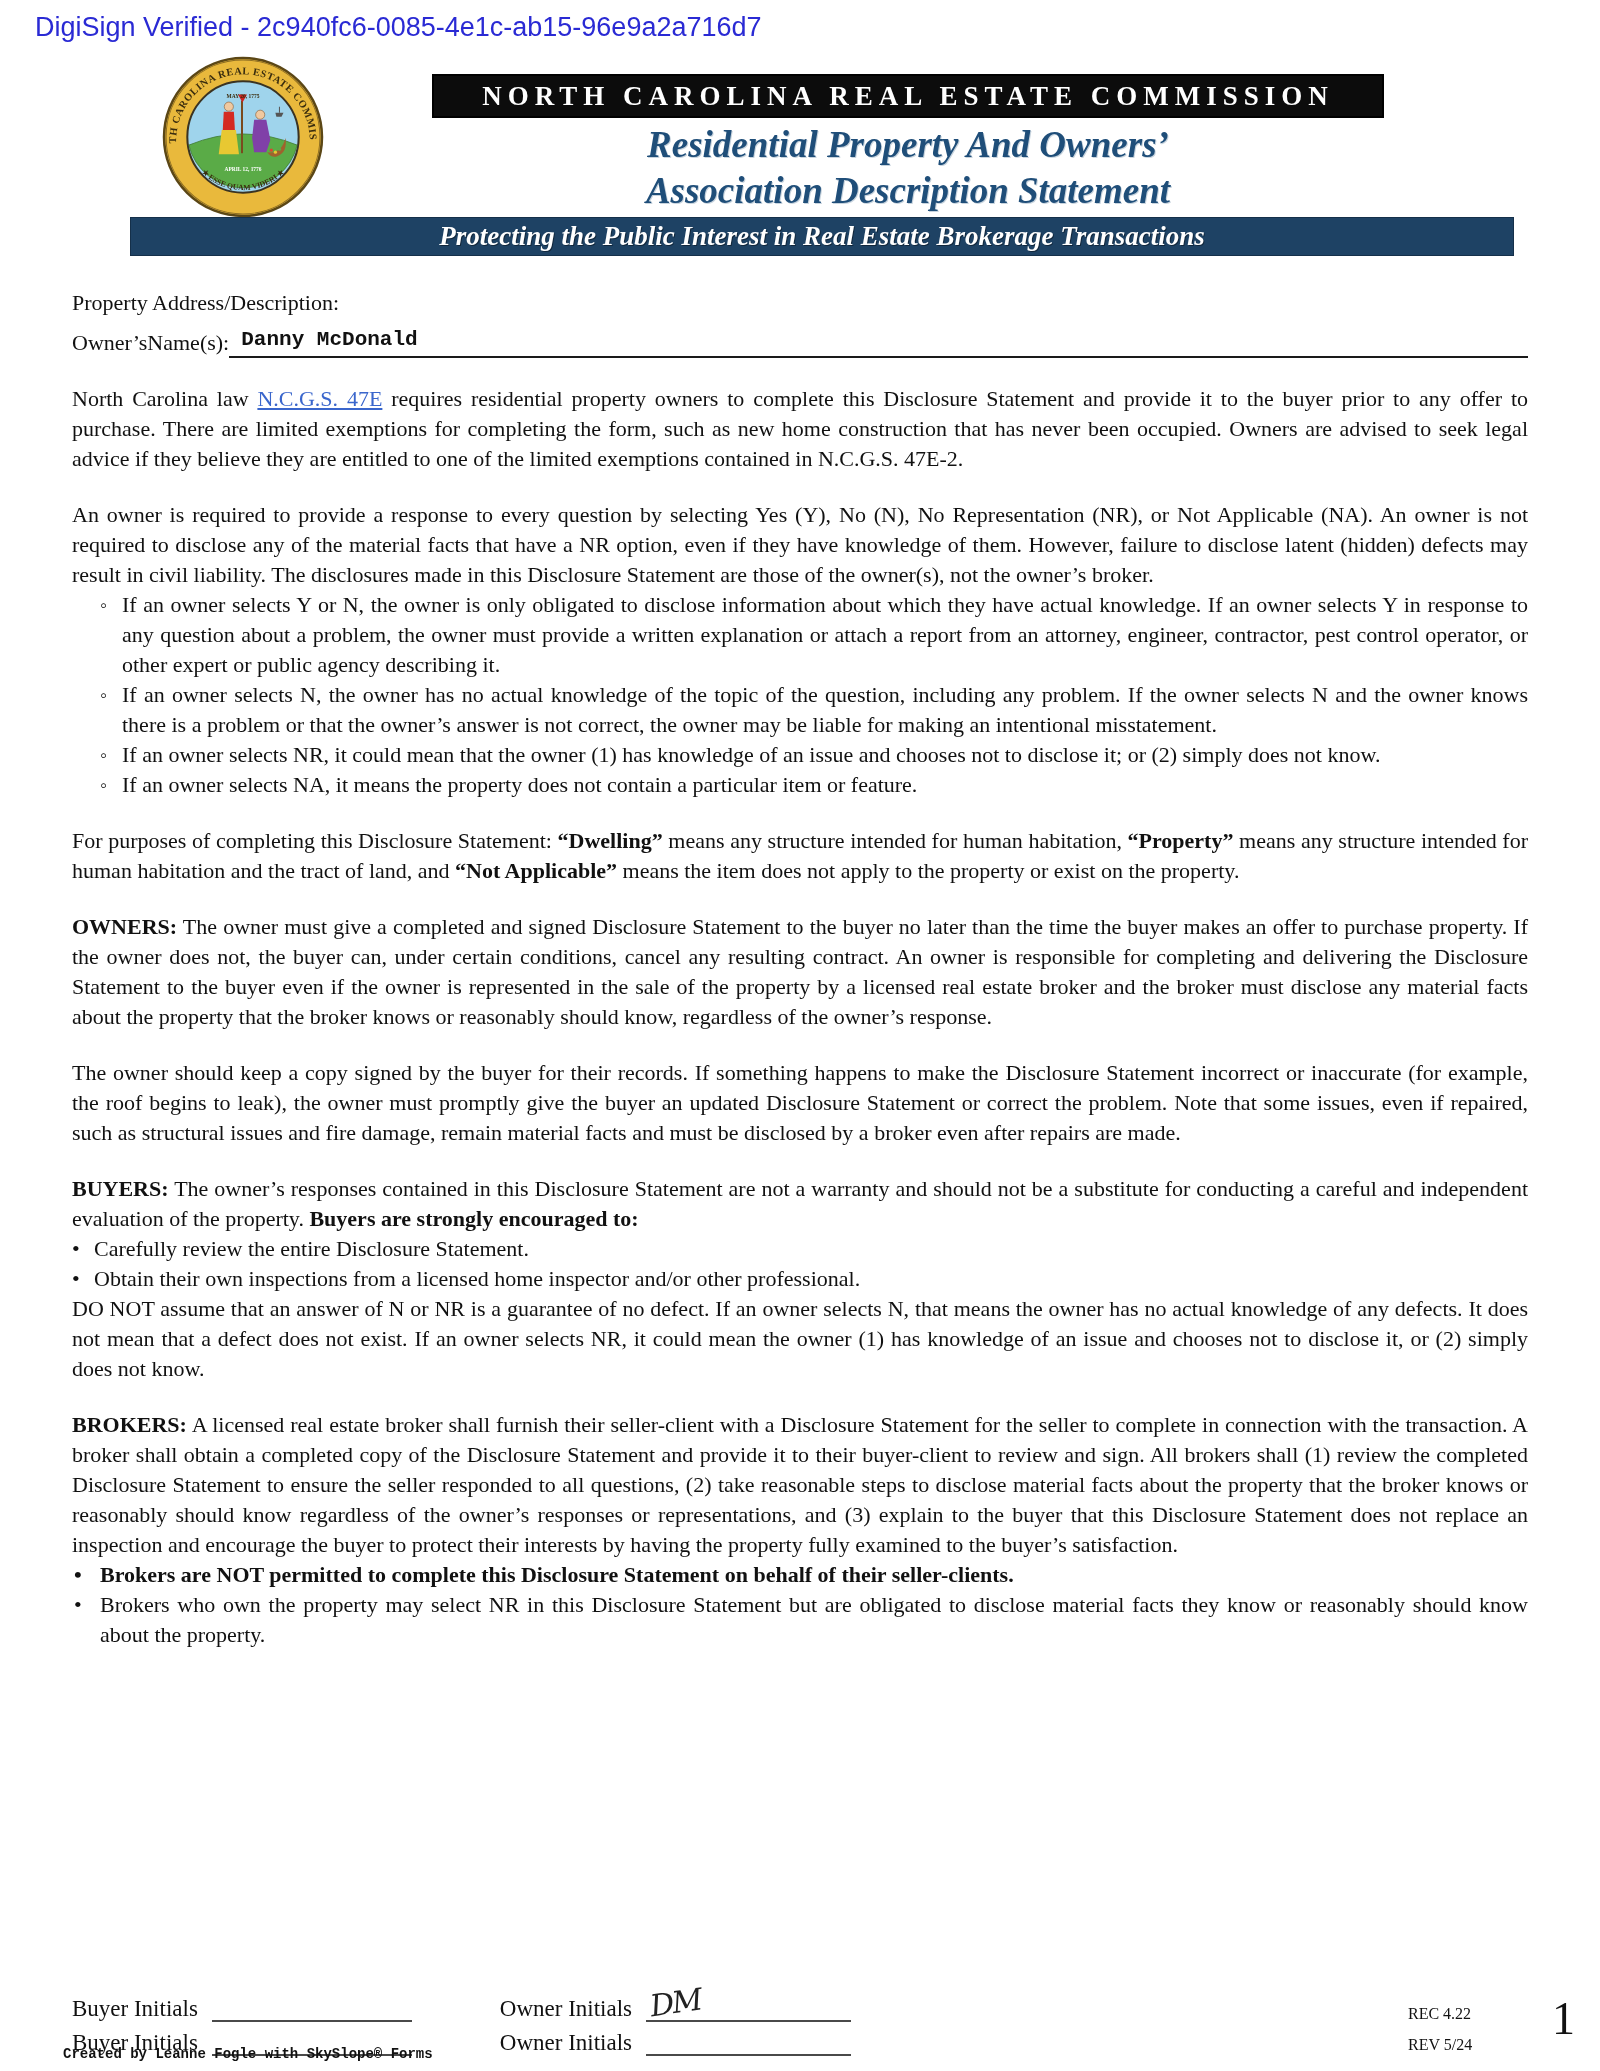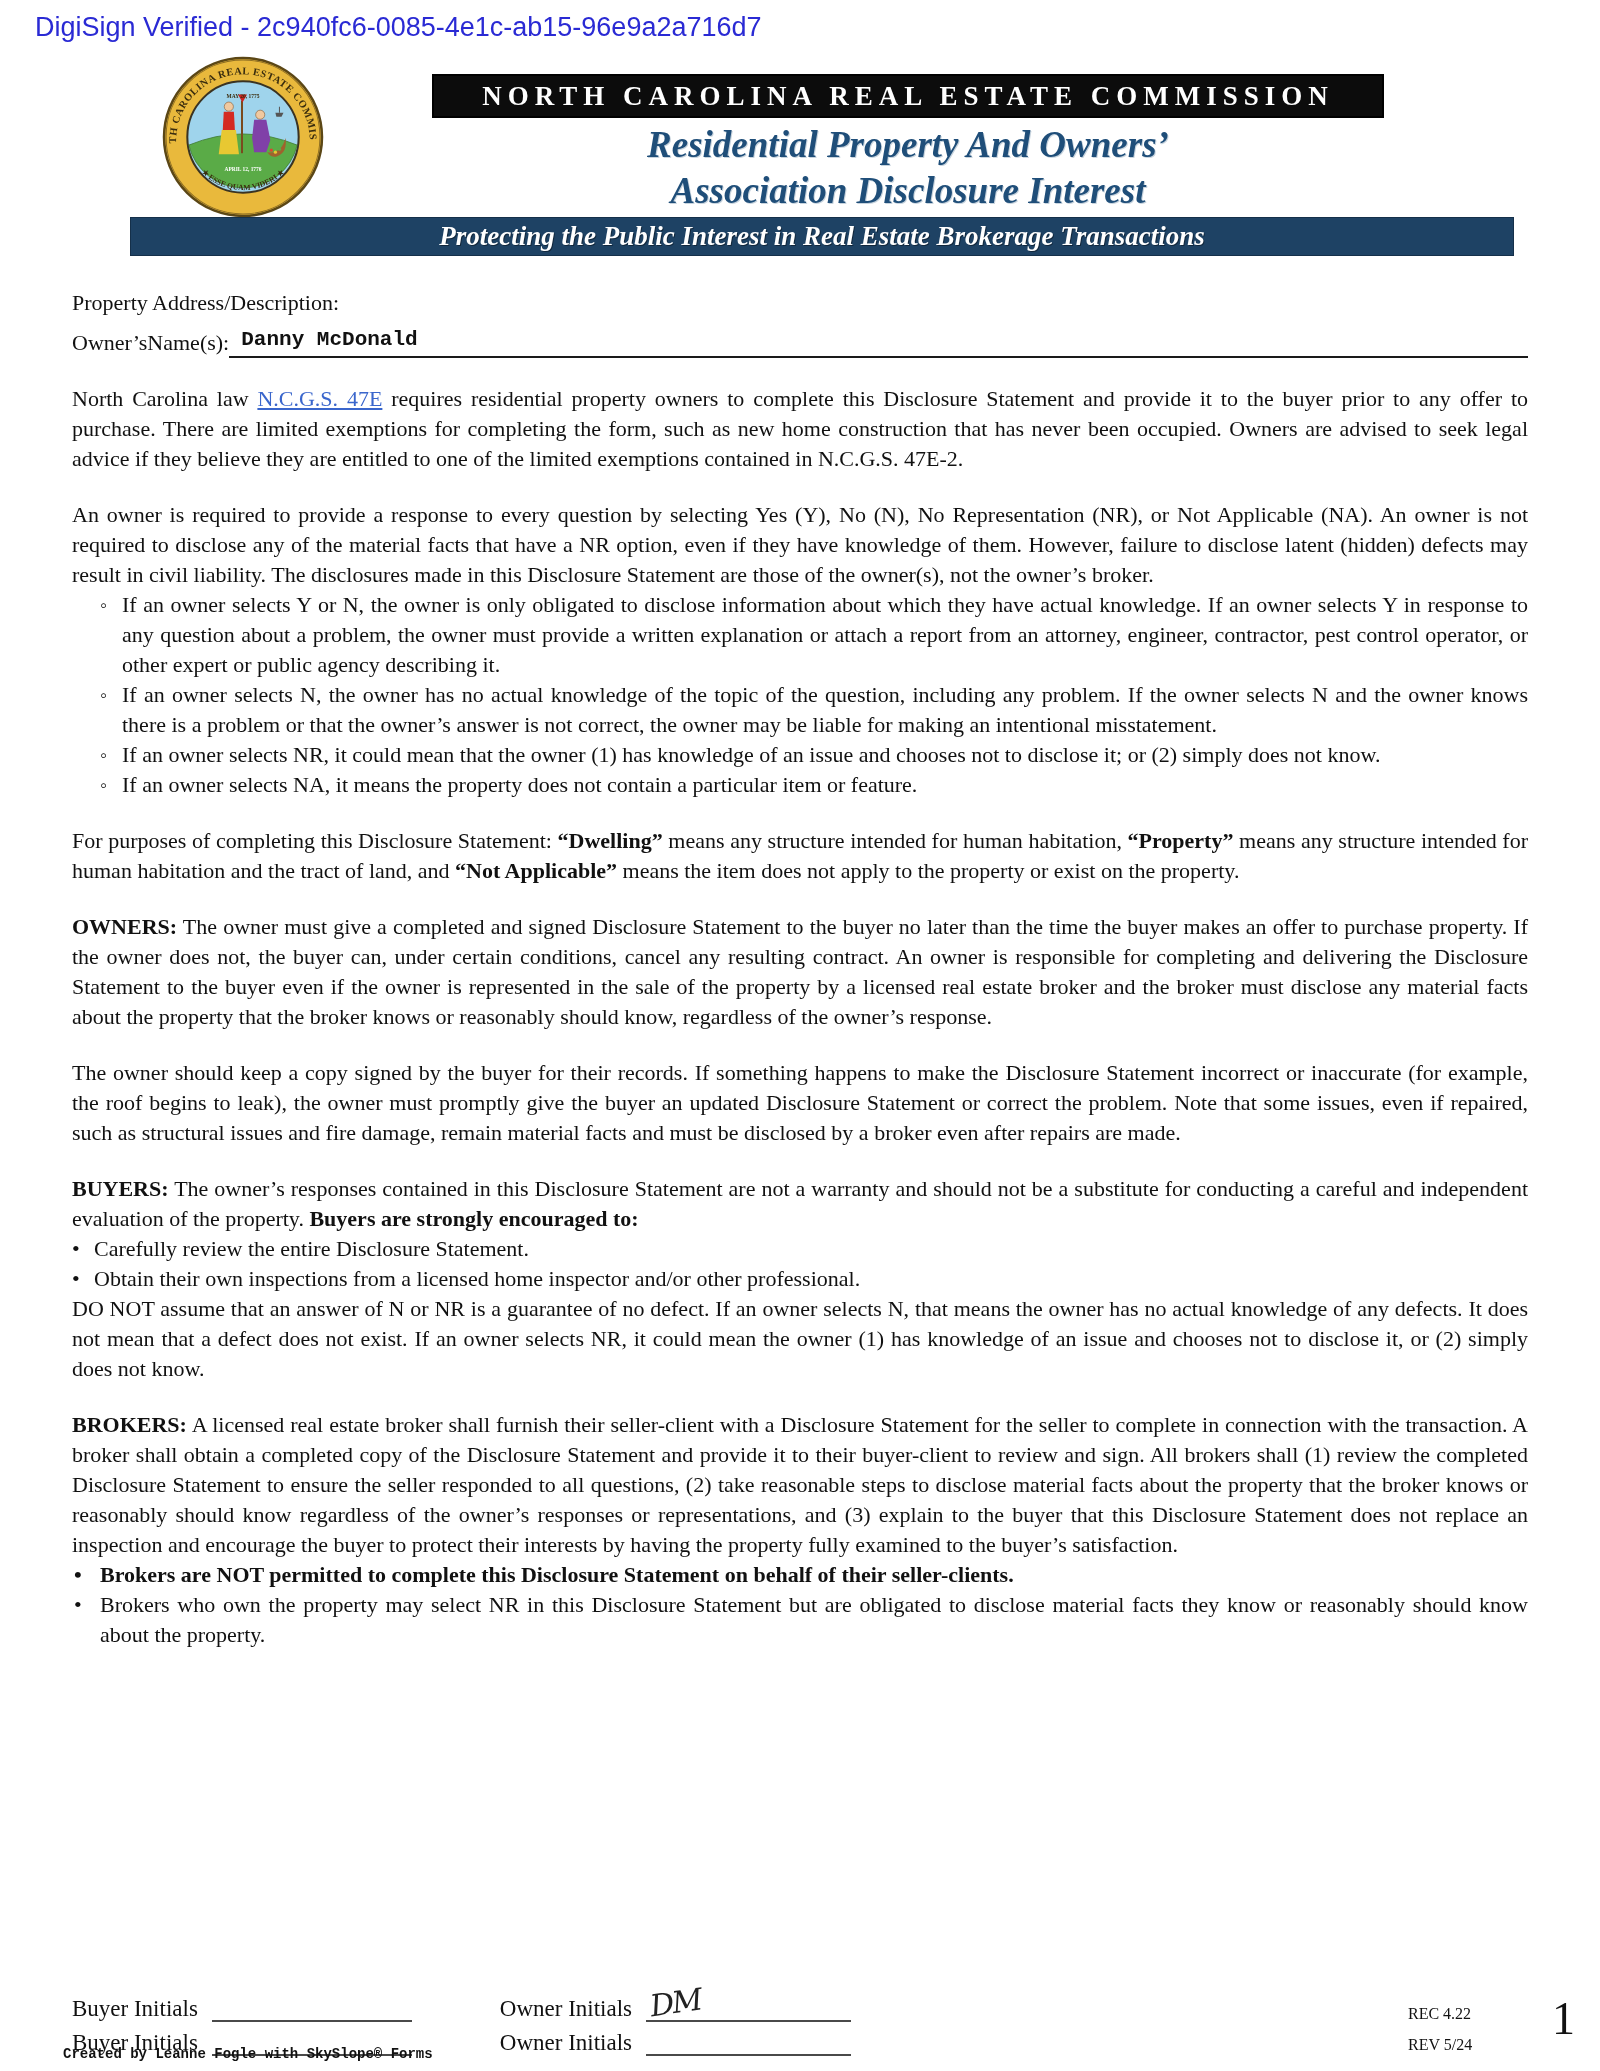--- a/index.html
+++ b/index.html
@@ -113,21 +113,21 @@
       <textPath href="#arcBottom" startOffset="50%" text-anchor="middle">★ ESSE QUAM VIDERI ★</textPath>
     </text>
     <text x="80" y="41" text-anchor="middle" font-size="5.4" font-weight="bold" fill="#3a2d0e" font-family="Liberation Serif, serif">MAY 20, 1775</text>
     <text x="80" y="114" text-anchor="middle" font-size="5.4" font-weight="bold" fill="#ffffff" font-family="Liberation Serif, serif">APRIL 12, 1776</text>
   </svg>
 
   <div class="banner-black">NORTH CAROLINA REAL ESTATE COMMISSION</div>
 
   <div class="titles">
     <div>Residential Property And Owners’</div>
-    <div>Association Disclosure Interest</div>
+    <div>Association Description Statement</div>
   </div>
 
   <div class="banner-blue">Protecting the Public Interest in Real Estate Brokerage Transactions</div>
 
   <div class="content">
 
     <div class="formrow">
       <span class="flabel">Property Address/Description:</span>
     </div>
     <div class="formrow">

